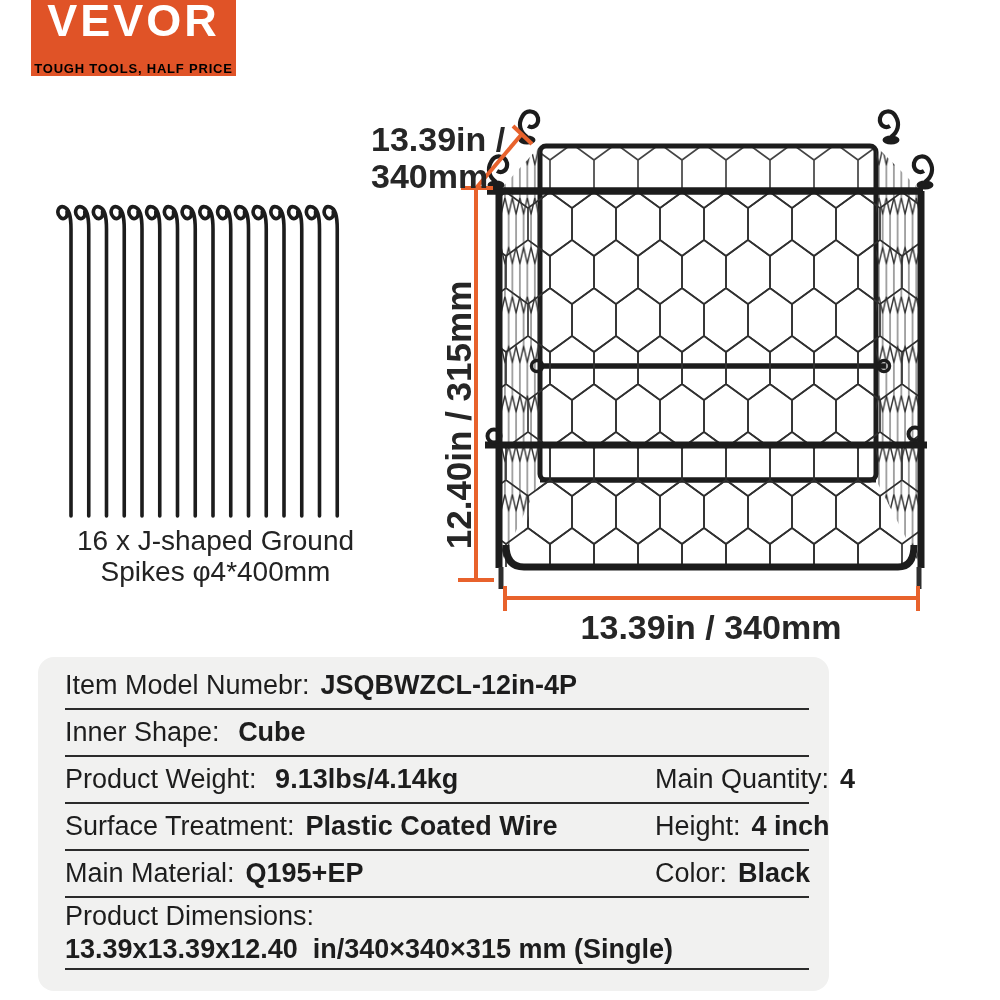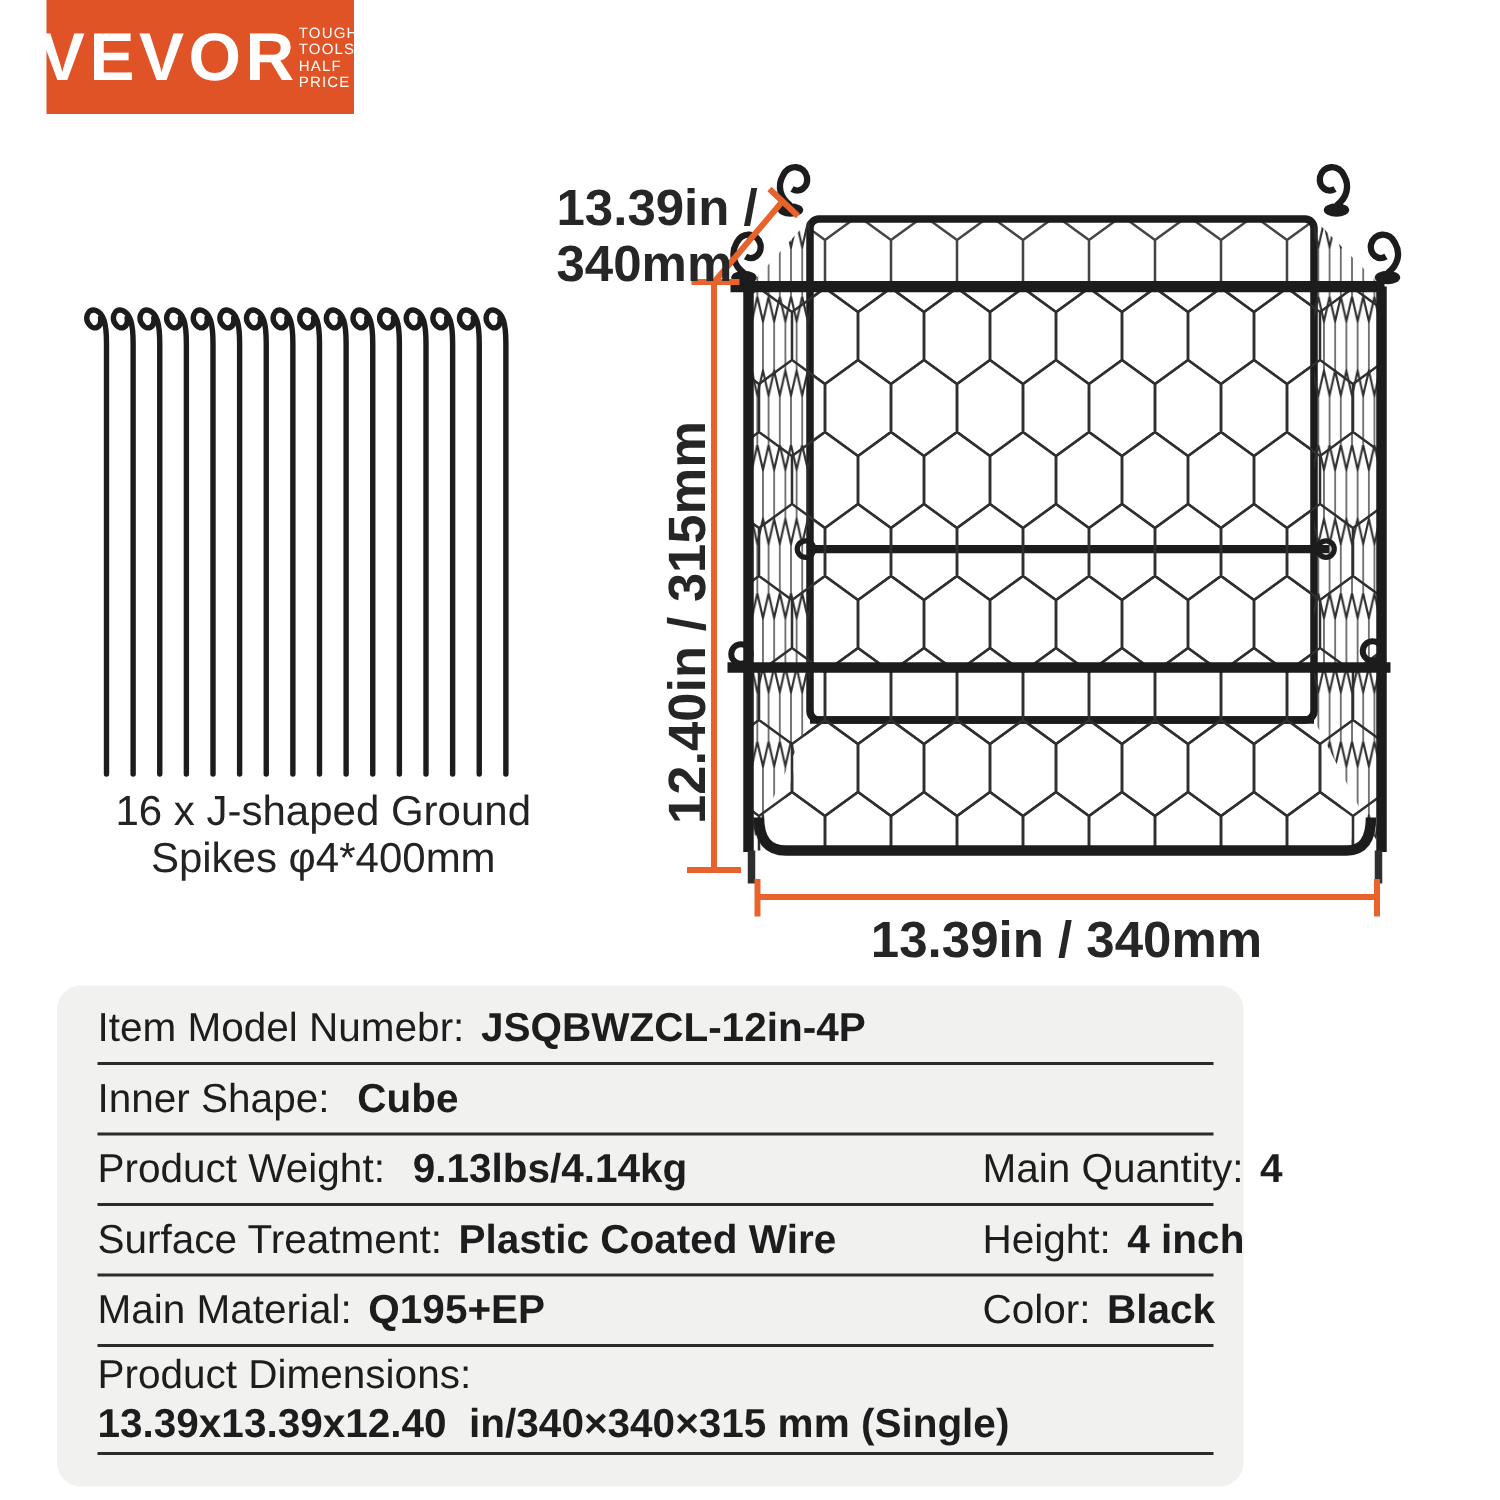--- a/index.html
+++ b/index.html
@@ -11,23 +11,23 @@
     --divider:#2b2b2b;
     --text:#1d1d1d;
   }
   html,body{margin:0;padding:0;background:#fff;}
   #canvas{
     position:relative;width:1000px;height:1000px;background:#fff;overflow:hidden;
     font-family:"Liberation Sans","DejaVu Sans",sans-serif;color:var(--text);
   }
   
   .logo{position:absolute;left:31px;top:0;width:205px;height:76px;background:var(--brand-orange);
-        display:flex;flex-direction:row;align-items:center;justify-content:center;}
+        display:flex;flex-direction:column;align-items:center;justify-content:space-between;}
   .logo .brand{color:#fff;font-weight:700;font-size:45px;letter-spacing:3px;line-height:42px;}
-  .logo .tagline{color:#ffffff;font-weight:400;font-size:10px;letter-spacing:.8px;margin-top:2px;}
+  .logo .tagline{color:#000000;font-weight:700;font-size:13px;letter-spacing:.8px;margin-top:2px;}
   
   svg#illustration{position:absolute;left:0;top:0;width:1000px;height:1000px;}
   .frame{stroke:var(--wire);fill:none;}
   .ring{stroke:var(--wire);fill:none;}
   .washer{fill:var(--wire);}
   #hexmesh path,#hexdense path{stroke:var(--mesh);fill:none;}
   .spike{stroke:var(--wire);fill:none;stroke-linecap:round;}
   .dims line{stroke:var(--dim-orange);stroke-width:4;}
   
   .dim-label{position:absolute;font-weight:700;color:#262626;}

